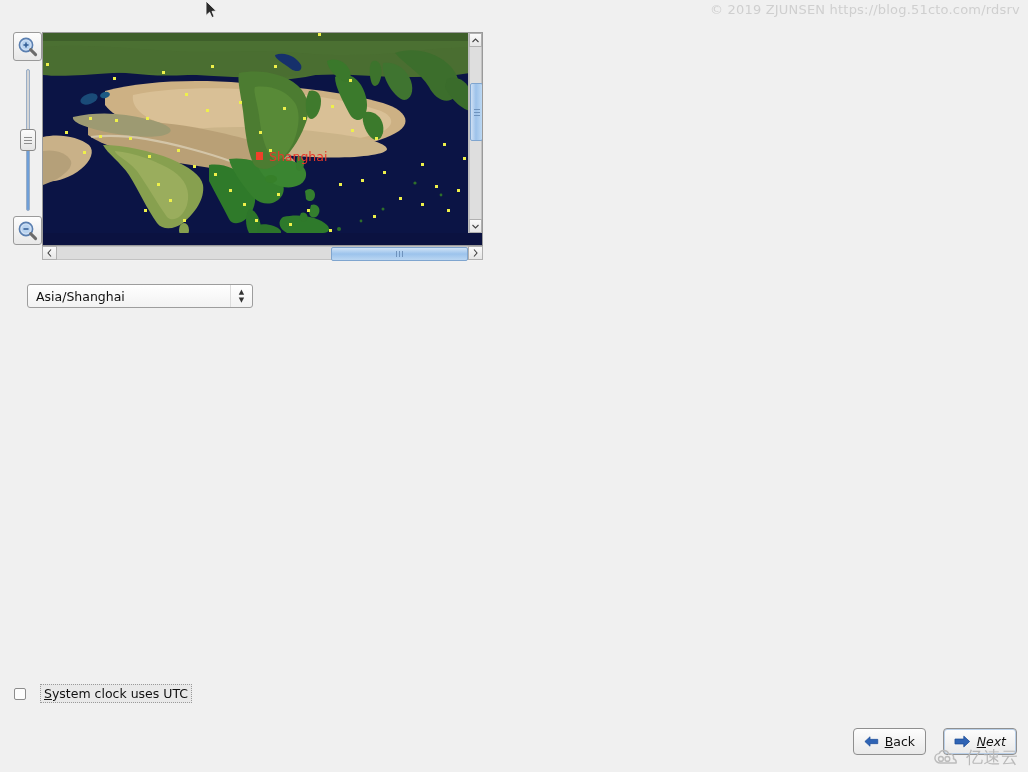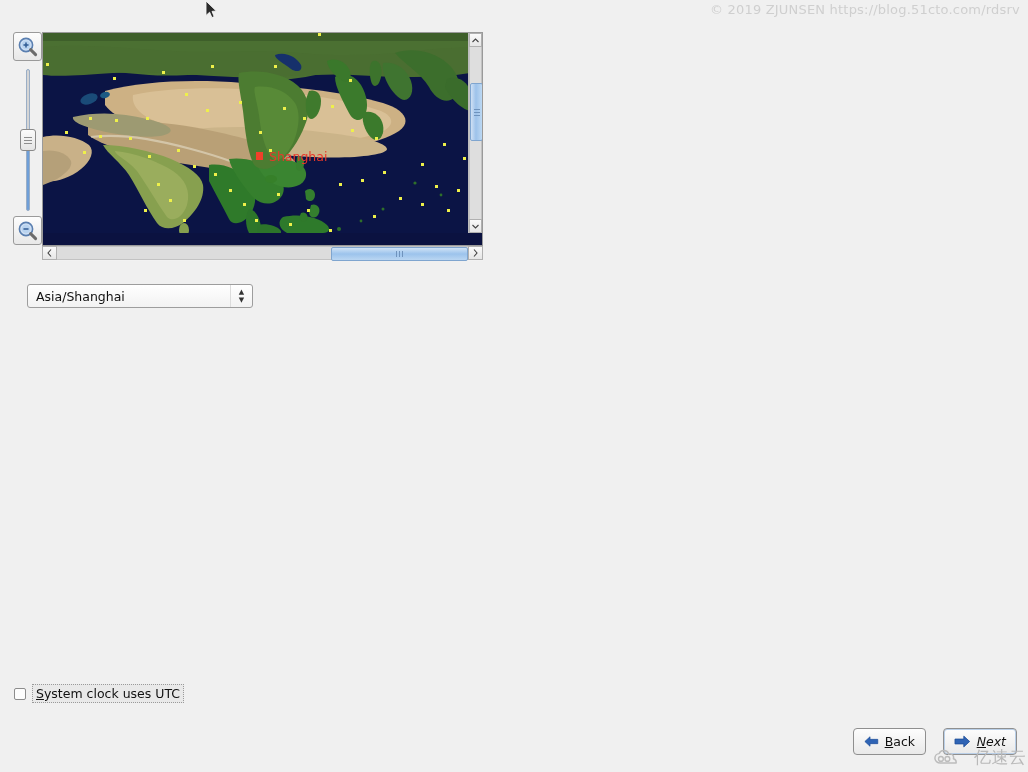--- a/index.html
+++ b/index.html
@@ -201,21 +201,21 @@
     display: flex; flex-direction: column; align-items: center; justify-content: center;
     gap: 2px;
     border-left: 1px solid #dcdcdc;
   }
   .combo .spin span { font-size: 7px; line-height: 6px; color: #333; }
 
   
   .check-row {
     position: absolute;
     left: 14px; top: 684px;
-    display: flex; align-items: center; gap: 6px; text-align: right;
+    display: flex; align-items: center; gap: 14px; text-align: right;
   }
   .check-box {
     width: 12px; height: 12px;
     border: 1px solid #8c8c8c;
     background: #fdfdfd;
     border-radius: 2px;
   }
   .check-label {
     font-size: 12.5px;
     color: #111;
@@ -241,21 +241,21 @@
   }
   .btn.back { left: 853px; top: 728px; width: 73px; }
   .btn.next { left: 943px; top: 728px; width: 74px; box-shadow: 0 0 0 1px #b9cfe8 inset; font-style: italic; }
   .btn u { text-decoration: underline; }
   .arrow-icon { display:block; width: 17px; height: 13px; }
 
   
   .watermark-logo {
     position: absolute;
     left: 934px; top: 746px;
-    display: flex; align-items: center; gap: 16px;
+    display: flex; align-items: center; gap: 8px;
     color: #b4b4b4;
     user-select: none;
   }
   .watermark-logo .cloud-icon { width: 24px; height: 17px; }
   .watermark-logo .wm-text {
     font-size: 17px;
     color: #b9b9b9;
     font-family: "DejaVu Sans", "Liberation Sans", sans-serif;
     letter-spacing: 0.5px;
   }

